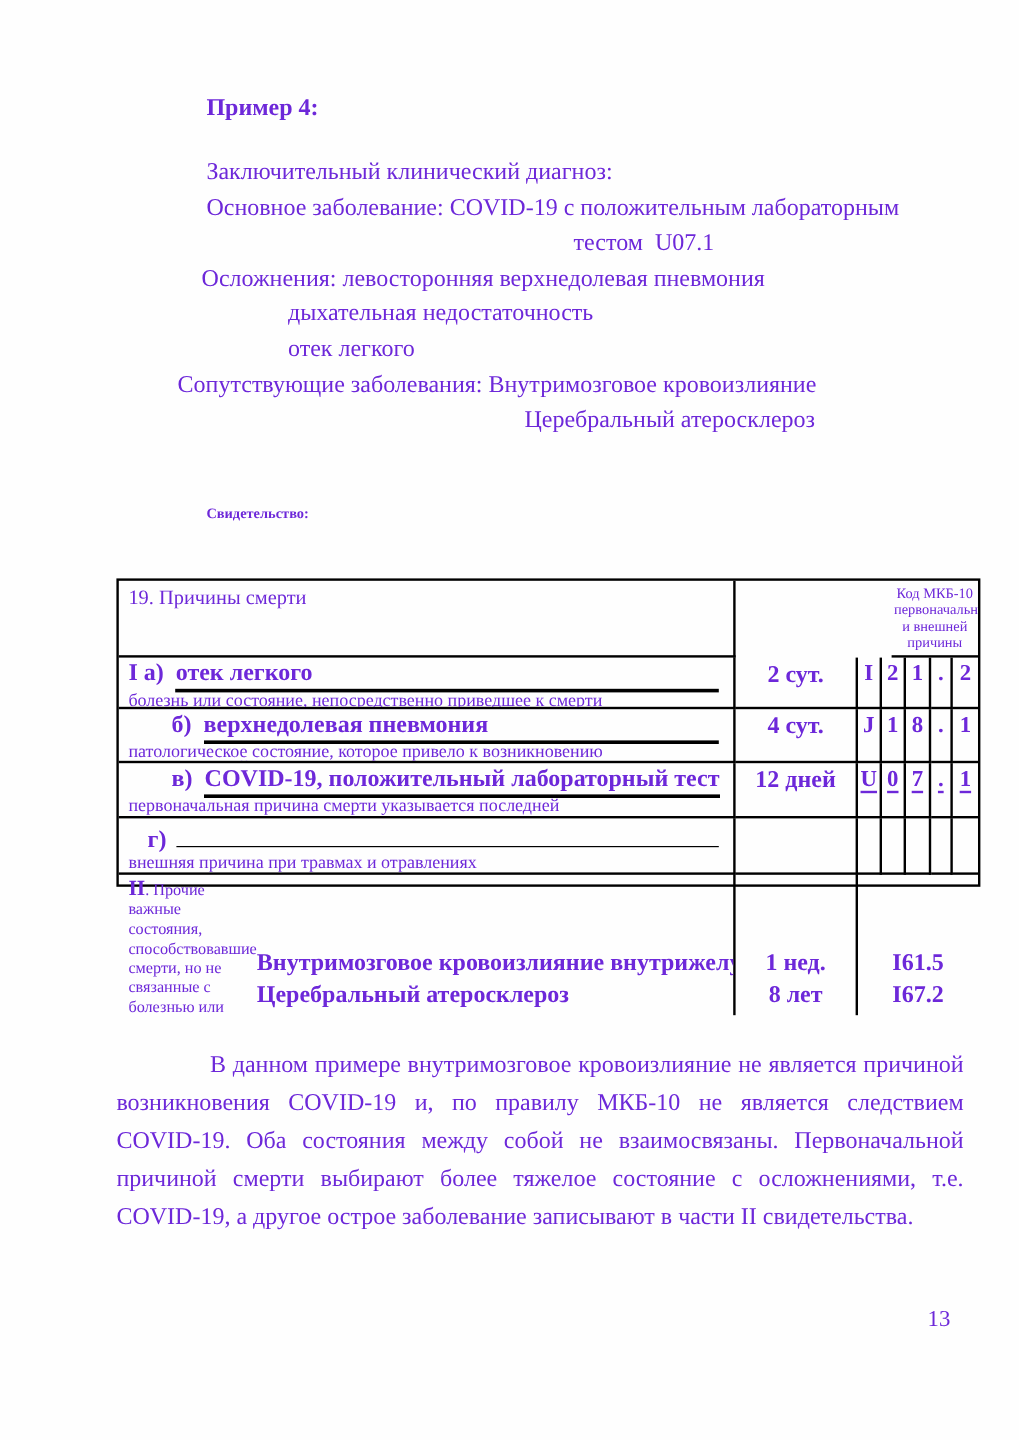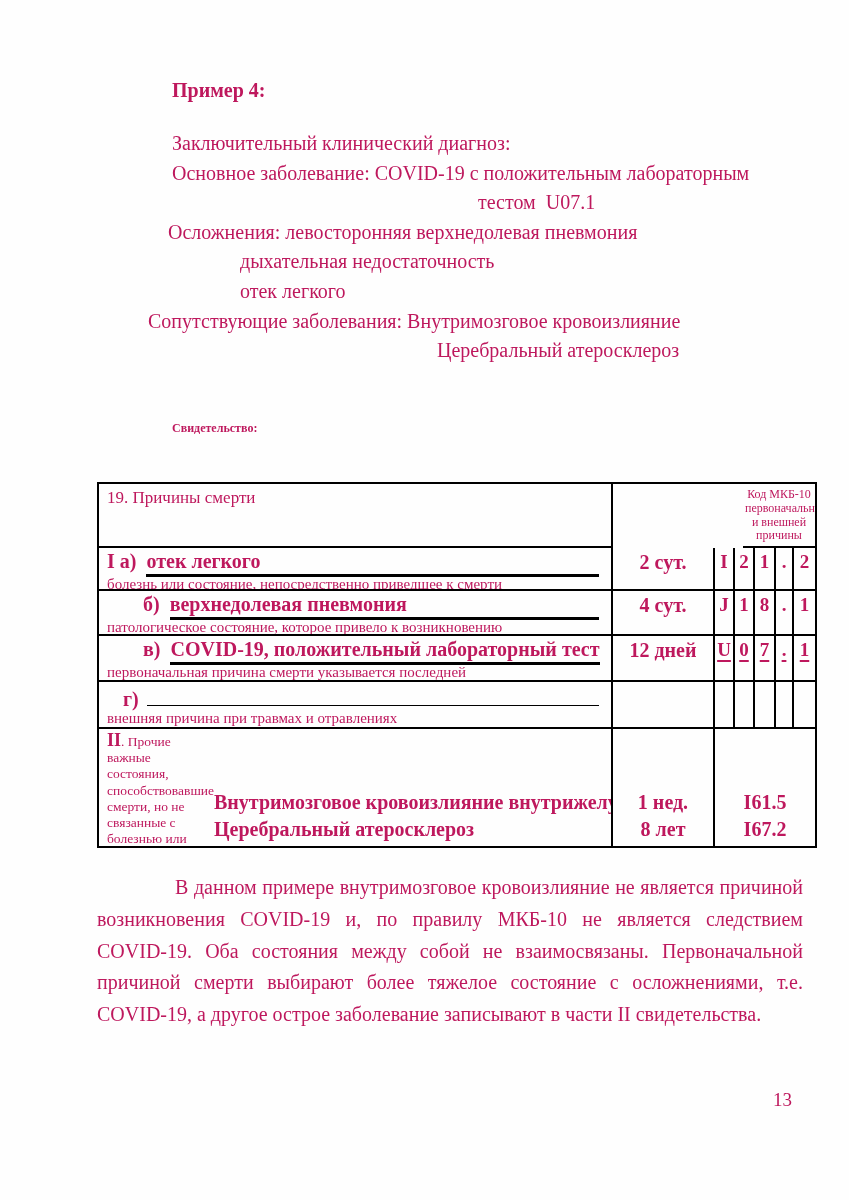--- a/index.html
+++ b/index.html
@@ -1,37 +1,37 @@
 <!DOCTYPE html>
 <html lang="ru"><head>
 <meta charset="utf-8">
 <style>
   html,body { margin:0; padding:0; background:#ffffff; }
   .page {
     position:relative; width:849px; height:1200px;
-    background:#fefefe; color:#be185d;
+    background:#fefefe; color:#6d28d9;
     font-family:"Liberation Serif","DejaVu Serif",serif;
     overflow:hidden;
   }
   .example-heading { position:absolute; left:172px; top:79px; font-size:20px; font-weight:bold; }
   .cert-heading   { position:absolute; left:172px; top:421px; font-size:12px; font-weight:bold; }
 
   .diag { position:absolute; left:0; top:129px; width:769px; font-size:20px; line-height:29.6px; }
   .dl { white-space:pre; }
   .dl.i-a { padding-left:172px; }
   .dl.i-b { padding-left:478px; }
   .dl.i-c { padding-left:168px; }
   .dl.i-d { padding-left:240px; }
   .dl.i-e { padding-left:148px; }
   .dl.i-f { padding-left:527px; }
   .dl.i-g { padding-left:437px; }
 
   
   .tbl {
-    position:absolute; left:97px; top:482px; width:720px; height:366px;
+    position:absolute; left:97px; top:482px; width:720px; height:257px;
     border:2px solid #000; box-sizing:border-box;
     display:grid;
     grid-template-columns:514px 102px 20px 20px 21px 18px 21px;
     grid-template-rows:64px 43px 45px 46px 47px 117px;
   }
   .cell { border-right:2px solid #000; border-bottom:2px solid #000; box-sizing:border-box; overflow:hidden; }
   .no-r { border-right:none; }
   .no-b { border-bottom:none; }
 
   .hc1 { padding:4px 8px 0; font-size:17px; }

